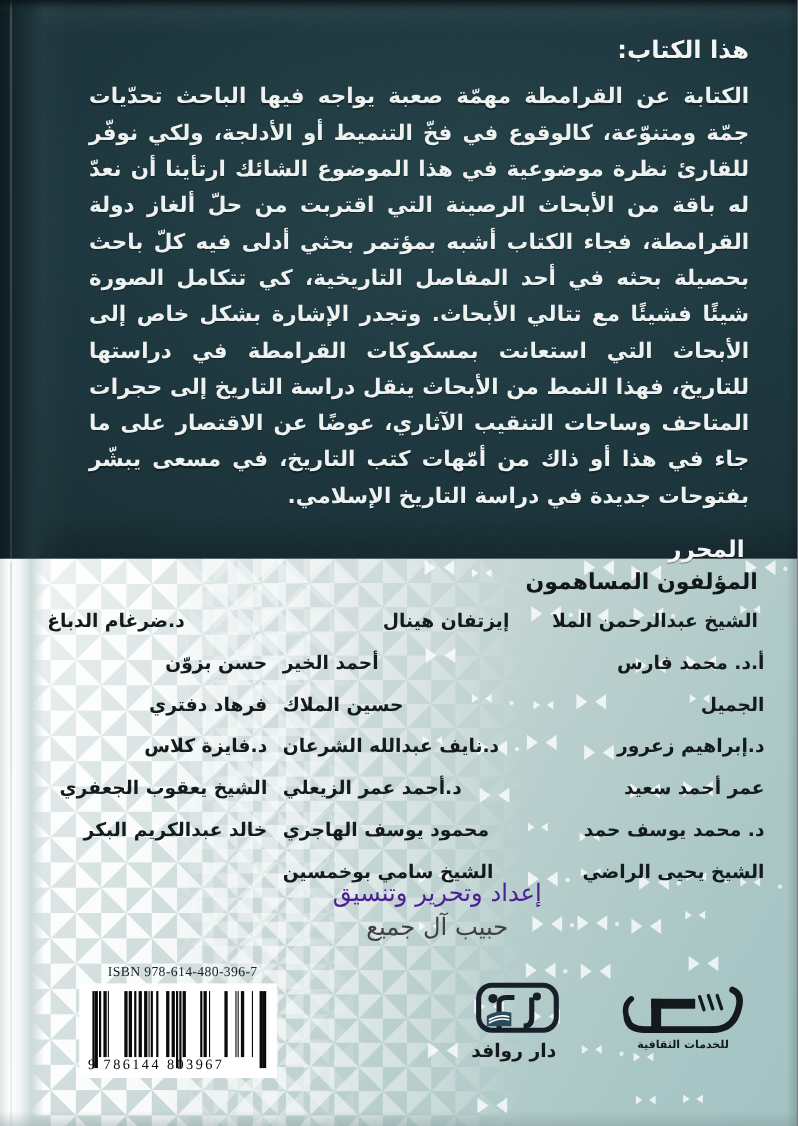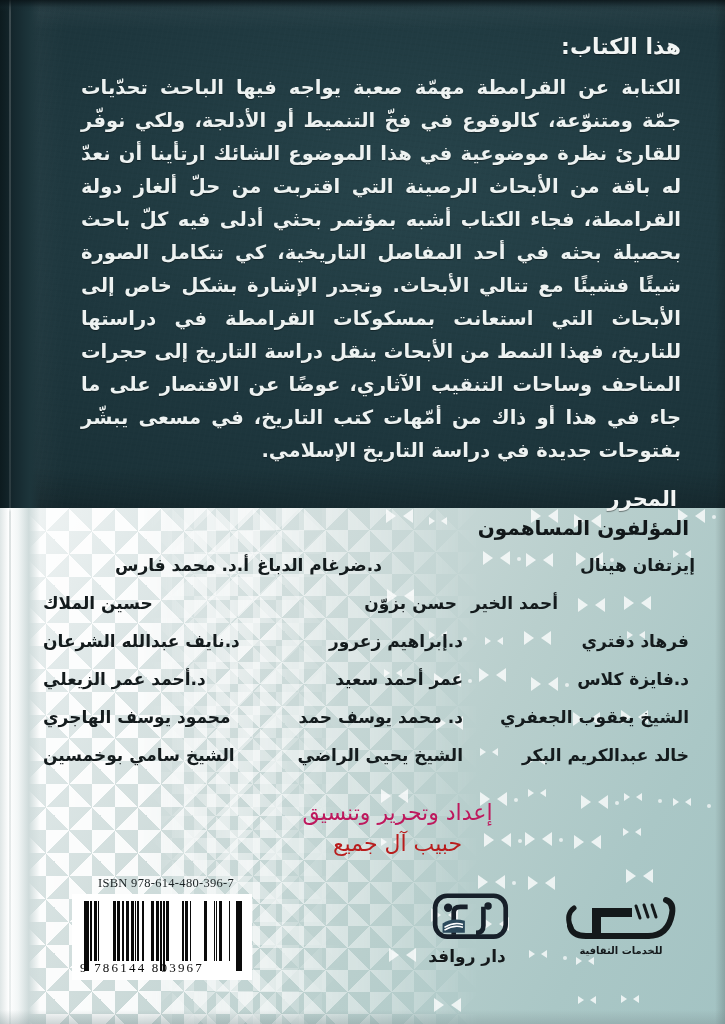--- a/index.html
+++ b/index.html
@@ -222,28 +222,28 @@
     right: 0;
     width: 725px;
     z-index: 14;
     text-align: center;
     direction: rtl;
     padding-left: 70px;
     box-sizing: border-box;
   }
   .editor-role {
     font-size: 22px;
-    color: #be185d;
+    color: #4c1d95;
     font-weight: normal;
     line-height: 30px;
     letter-spacing: 0;
   }
   .editor-name {
     font-size: 22px;
-    color: #b91c1c;
+    color: #404040;
     font-weight: normal;
     line-height: 32px;
   }
 
   
   .isbn-block {
     position: absolute;
     left: 72px;
     top: 876px;
     z-index: 16;
@@ -444,25 +444,27 @@
         <div class="tri right sm" style="left: 198.192px; top: 487.902px;"></div>
         <div class="tri left sm" style="left: 210.192px; top: 487.902px;"></div>
         <div class="tri right sm" style="left: 241.319px; top: 487.089px;"></div>
         <div class="tri left sm" style="left: 253.319px; top: 487.089px;"></div>
       </div>
   </div>
 
   <div class="contrib">
     <div class="contrib-title">المؤلفون المساهمون</div>
     <div class="contrib-grid" id="contrib-grid">
+        <div class="contrib-cell col-a">الشيخ عبدالرحمن الملا</div>
         <div class="contrib-cell col-b">إيزتفان هينال</div>
         <div class="contrib-cell col-c">د.ضرغام الدباغ</div>
         <div class="contrib-cell col-b">أ.د. محمد فارس</div>
         <div class="contrib-cell col-c">أحمد الخير</div>
         <div class="contrib-cell col-a">حسن بزوّن</div>
+        <div class="contrib-cell col-b">الجميل</div>
         <div class="contrib-cell col-c">حسين الملاك</div>
         <div class="contrib-cell col-a">فرهاد دفتري</div>
         <div class="contrib-cell col-b">د.إبراهيم زعرور</div>
         <div class="contrib-cell col-c">د.نايف عبدالله الشرعان</div>
         <div class="contrib-cell col-a">د.فايزة كلاس</div>
         <div class="contrib-cell col-b">عمر أحمد سعيد</div>
         <div class="contrib-cell col-c">د.أحمد عمر الزيعلي</div>
         <div class="contrib-cell col-a">الشيخ يعقوب الجعفري</div>
         <div class="contrib-cell col-b">د. محمد يوسف حمد</div>
         <div class="contrib-cell col-c">محمود يوسف الهاجري</div>

